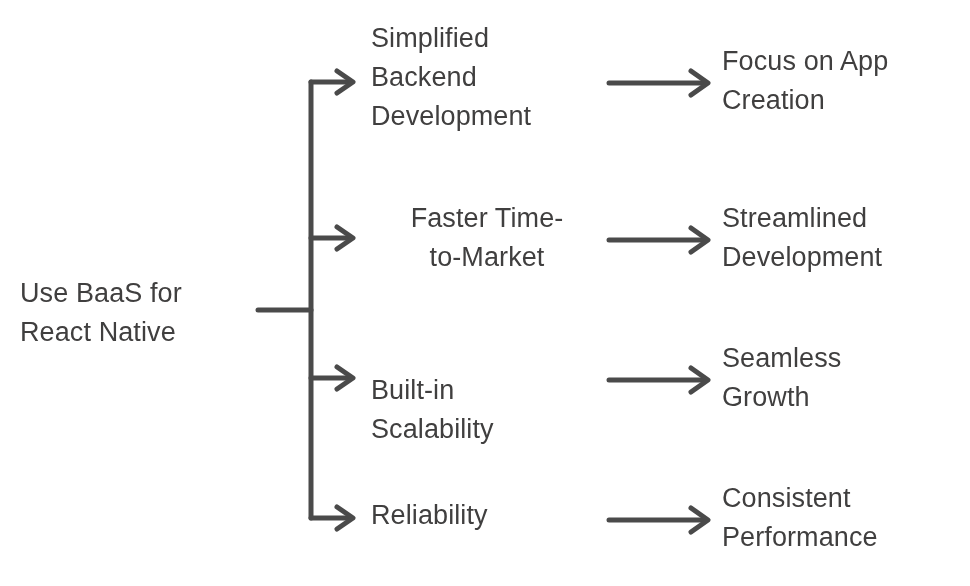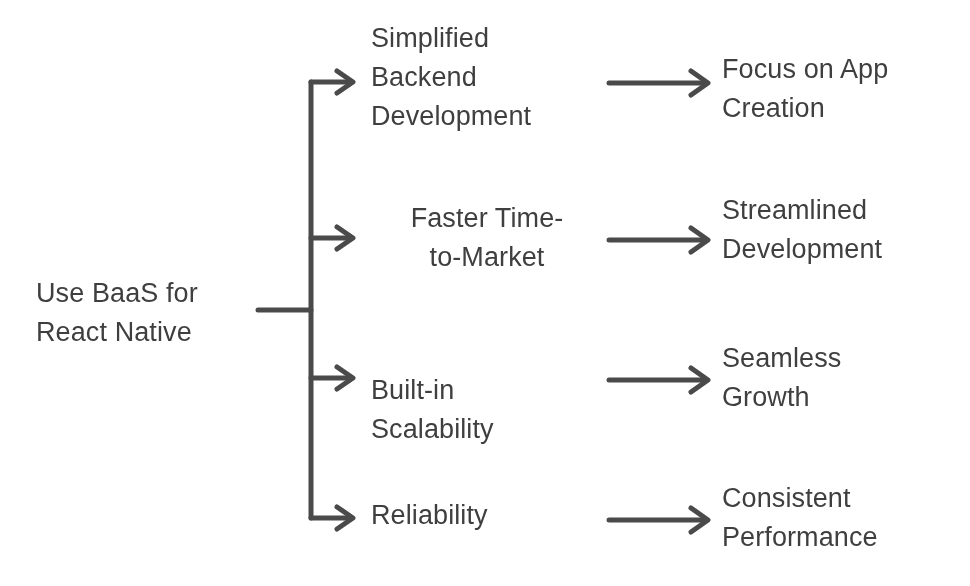--- a/index.html
+++ b/index.html
@@ -26,38 +26,38 @@
     position: absolute;
     color: #403f3f;
     font-family: "Liberation Sans", sans-serif;
     font-size: 27px;
     line-height: 39px;
     font-weight: 400;
     white-space: pre-line;
     letter-spacing: 0.1px;
   }
   .root-label {
-    left: 36px;
+    left: 20px;
     top: 274px;
     width: 230px;
   }
   .lvl1-label {
     left: 371px;
     width: 232px;
   }
   .lvl2-label {
     left: 722px;
     width: 246px;
   }
   .lvl1-r1 { top: 19px; }
   .lvl1-r2 { top: 199px; text-align: center; }
   .lvl1-r3 { top: 339px; margin-top: 32px; }
   .lvl1-r4 { top: 496px; }
-  .lvl2-r1 { top: 50px; }
-  .lvl2-r2 { top: 191px; }
+  .lvl2-r1 { top: 42px; }
+  .lvl2-r2 { top: 199px; }
   .lvl2-r3 { top: 339px; }
   .lvl2-r4 { top: 479px; }
 </style>
 </head>
 <body>
 
 <div id="canvas">
 
   <svg id="diagram-svg" viewBox="0 0 970 586" xmlns="http://www.w3.org/2000/svg">
     <g fill="none" stroke="#4a4a4a" stroke-width="5" stroke-linecap="round" stroke-linejoin="round">

